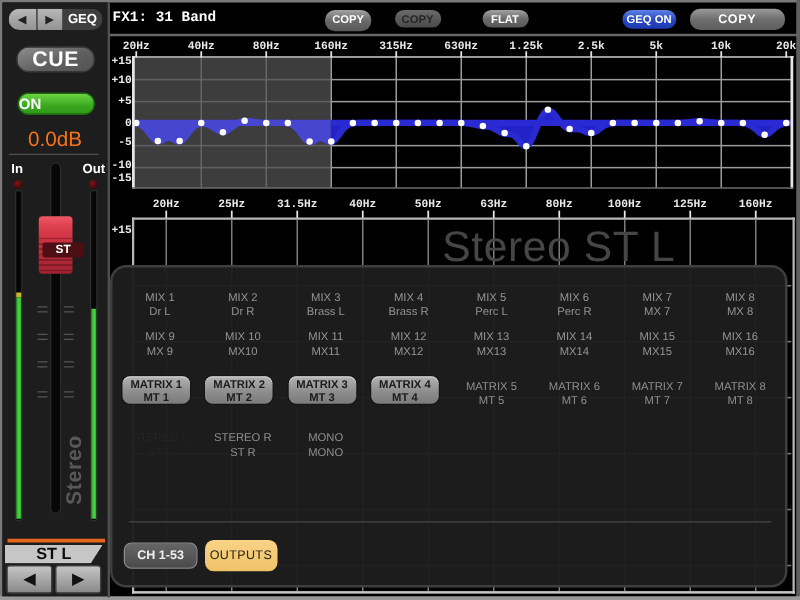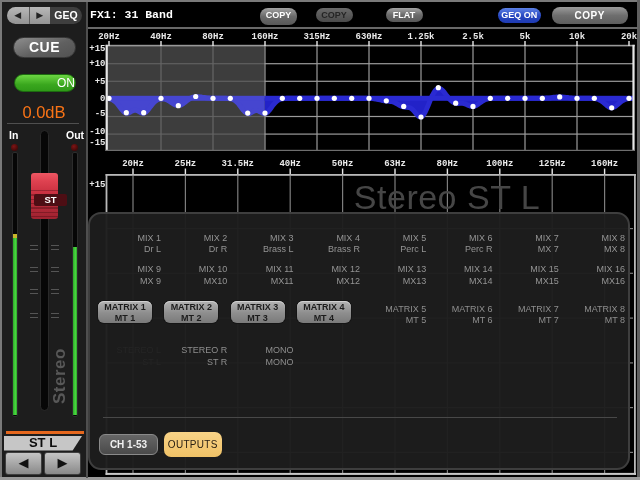--- a/index.html
+++ b/index.html
@@ -1,19 +1,19 @@
 <!DOCTYPE html>
 <html><head><meta charset="utf-8"><style>
 * {margin:0;padding:0;box-sizing:border-box}
 html,body {width:640px;height:480px;background:#000;overflow:hidden;
   font-family:"Liberation Sans",sans-serif;position:relative}
 .abs {position:absolute}
 .pill {position:absolute;border-radius:8px;font-weight:bold;color:#fff;
   text-align:center;font-size:9px;line-height:14.5px}
-.cell {position:absolute;width:66px;text-align:right;font-size:9px;line-height:11.5px}
+.cell {position:absolute;width:66px;text-align:center;font-size:9px;line-height:11.5px}
 .mbtn {position:absolute;width:54px;height:22.5px;border-radius:6px;text-align:center;
   font-size:9px;line-height:10.5px;font-weight:bold;color:#1c1c1c;padding-top:1.5px;
   background:linear-gradient(#b3b3b3,#8e8e8e 55%,#7a7a7a);box-shadow:0 0 0 1px #151515, inset 0 1px 0 #cfcfcf}
 .tick {position:absolute;width:8px;height:5px;border-top:1.4px solid #555;border-bottom:1.4px solid #555}
 </style></head><body>
 <svg width="640" height="480" viewBox="0 0 640 480" style="position:absolute;left:0;top:0">
 <rect x="107.0" y="45.5" width="157.6" height="104.8" fill="#3d3d3d"></rect>
 <rect x="107.0" y="63.1" width="157.6" height="1.2" fill="#606060"></rect>
     <rect x="264.6" y="63.1" width="368.4" height="1.2" fill="#9b9b9b"></rect>
     <rect x="107.0" y="80.7" width="157.6" height="1.2" fill="#606060"></rect>
@@ -170,22 +170,22 @@
 <div class="pill" style="left:497.5px;top:7.5px;width:43.5px;height:15px;line-height:15px;background:linear-gradient(#5d82e6,#2646c0 55%,#1e3ab2)">GEQ ON</div>
 <div class="pill" style="left:551.5px;top:6.5px;width:76.5px;height:17px;line-height:17px;font-size:10px;letter-spacing:.5px;background:linear-gradient(#9b9b9b,#6e6e6e 50%,#5e5e5e)">COPY</div>
 
 <div class="abs" style="left:2px;top:2px;width:84px;height:475.3px;background:#1d1d1d"></div>
 <div class="abs" style="left:86px;top:2px;width:2px;height:476px;background:#4f4f4f"></div>
 <div class="abs" style="left:7px;top:7px;width:75px;height:17px;border-radius:8.5px;overflow:hidden;display:flex">
   <div style="width:21.5px;background:linear-gradient(#b8b8b8,#939393);color:#222;font-size:9px;line-height:17px;text-align:center">◀</div>
   <div style="width:21.5px;background:linear-gradient(#b8b8b8,#939393);border-left:1px solid #5e5e5e;color:#222;font-size:9px;line-height:17px;text-align:center">▶</div>
   <div style="flex:1;background:#3f3f3f;color:#fff;font-weight:bold;font-size:10.5px;line-height:16.5px;text-align:center">GEQ</div>
 </div>
-<div class="abs" style="left:13px;top:37px;width:63px;height:21px;border-radius:11px;background:linear-gradient(160deg,#8f8f8f,#606060 55%,#525252);border:1px solid #3a3a3a;color:#fff;font-weight:bold;font-size:14px;line-height:19.5px;text-align:center;letter-spacing:.5px">CUE</div>
-<div class="abs" style="left:14px;top:74px;width:62px;height:18px;border-radius:9px;background:linear-gradient(#6cd643,#3aa71e 60%,#2f9a18);border:1px solid #1d6b10;color:#fff;font-weight:normal;font-size:12px;line-height:16px;text-align:right">ON</div>
+<div class="abs" style="left:13px;top:37px;width:63px;height:21px;border-radius:11px;background:linear-gradient(160deg,#8f8f8f,#606060 55%,#525252);border:1px solid #3a3a3a;color:#fff;font-weight:bold;font-size:17px;line-height:19.5px;text-align:center;letter-spacing:.5px">CUE</div>
+<div class="abs" style="left:14px;top:74px;width:62px;height:18px;border-radius:9px;background:linear-gradient(#6cd643,#3aa71e 60%,#2f9a18);border:1px solid #1d6b10;color:#fff;font-weight:bold;font-size:12px;line-height:16px;text-align:left">ON</div>
 <div class="abs" style="left:5px;top:103px;width:78px;text-align:center;color:#f97316;font-size:16.5px">0.0dB</div>
 <div class="abs" style="left:7px;top:122.5px;width:72px;height:1px;background:#4f4f4f"></div>
 <div class="abs" style="left:9px;top:129px;color:#fff;font-weight:bold;font-size:10.5px">In</div>
 <div class="abs" style="left:66px;top:129px;color:#fff;font-weight:bold;font-size:10.5px">Out</div>
 <div class="abs" style="left:11px;top:144px;width:7px;height:7px;border-radius:50%;background:radial-gradient(circle at 40% 35%,#7e1515,#430909 70%)"></div>
 <div class="abs" style="left:71px;top:144px;width:7px;height:7px;border-radius:50%;background:radial-gradient(circle at 40% 35%,#7e1515,#430909 70%)"></div>
 <div class="abs" style="left:11.5px;top:152px;width:6px;height:265px;background:#060606;border:1px solid #2c2c2c;border-radius:2px"></div>
 <div class="abs" style="left:71.5px;top:152px;width:6px;height:265px;background:#060606;border:1px solid #2c2c2c;border-radius:2px"></div>
 <div class="abs" style="left:12.5px;top:233.5px;width:4.5px;height:4px;background:#c9b62b"></div>
 <div class="abs" style="left:12.5px;top:237.5px;width:4.5px;height:177.5px;background:linear-gradient(90deg,#2ea82a,#49d840 60%,#2ea82a)"></div>

